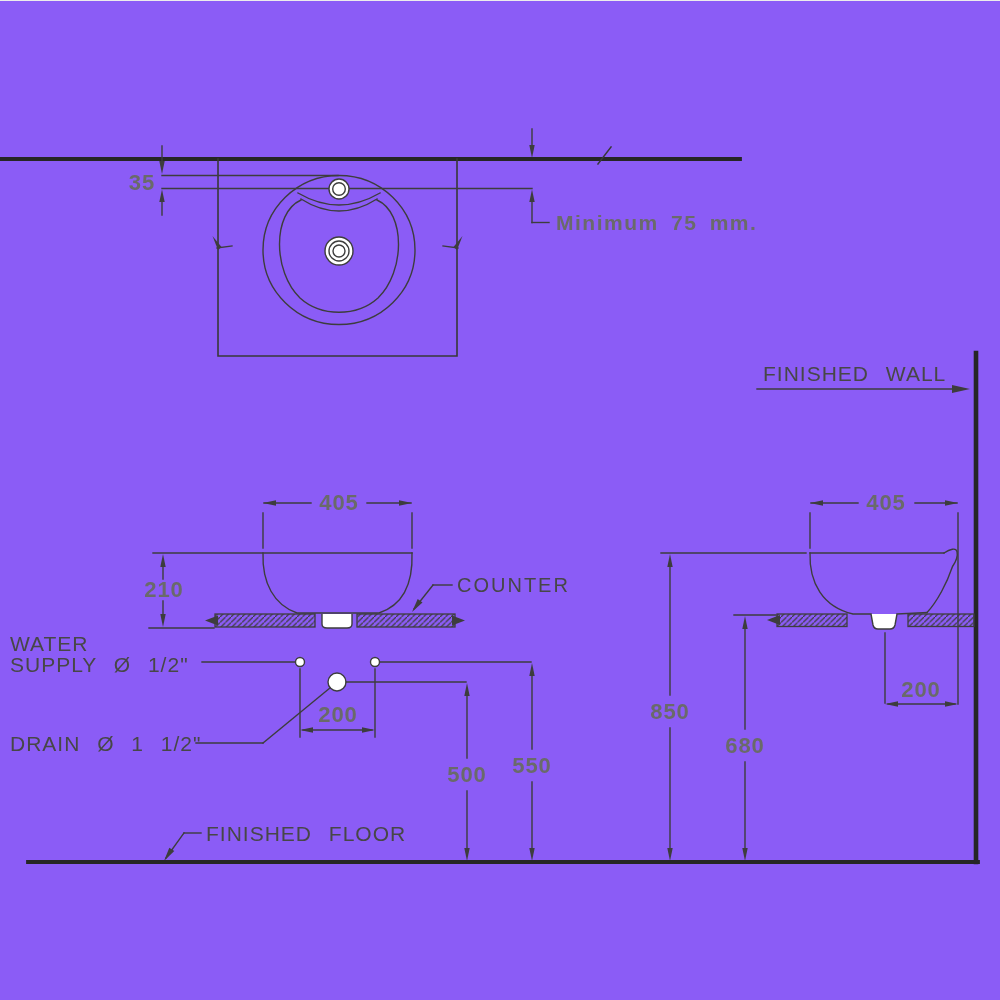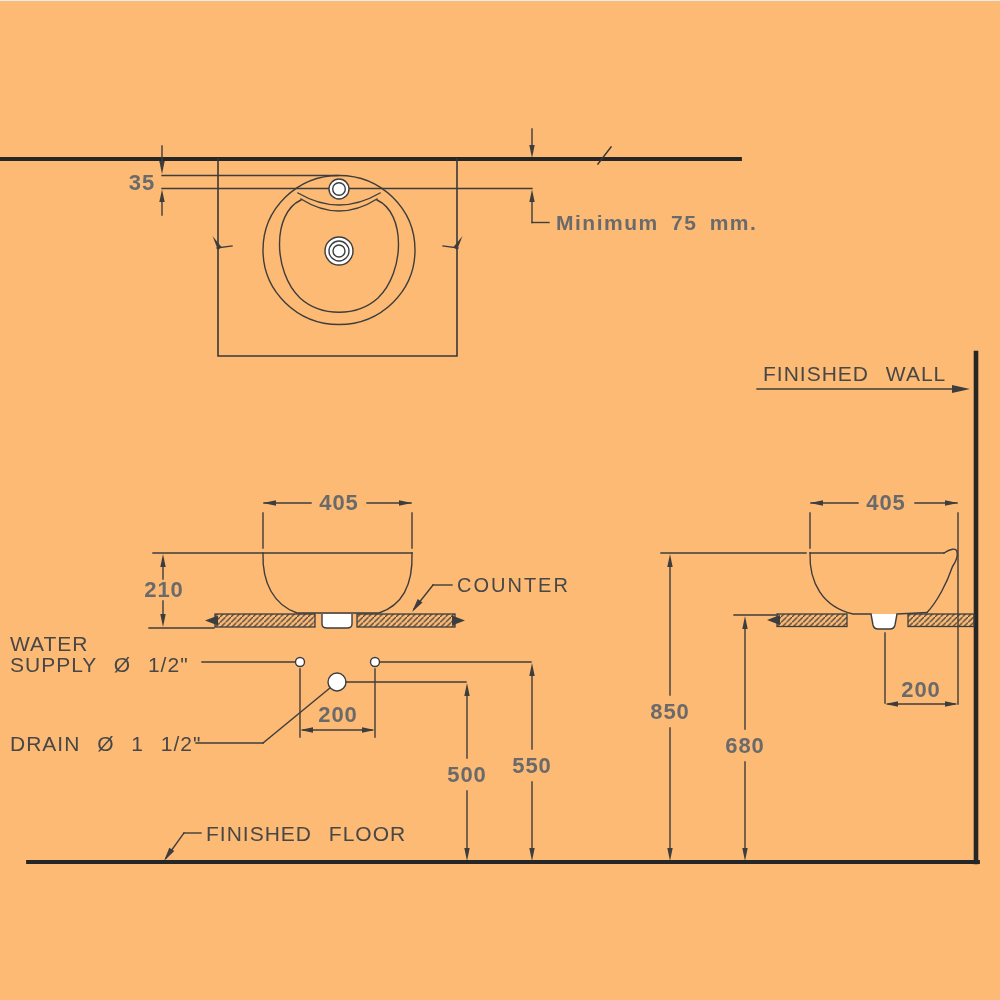--- a/index.html
+++ b/index.html
@@ -1,16 +1,16 @@
 <!DOCTYPE html>
 <html><head>
 <meta charset="utf-8">
 <style>
   html,body{margin:0;padding:0;background:#ffffff;}
-  .page{position:relative;width:1000px;height:1000px;background:#fdba74;overflow:hidden;
+  .page{position:relative;width:1000px;height:1000px;background:#8b5cf6;overflow:hidden;
         font-family:"Liberation Sans",sans-serif;border-top:1px solid #ececec;}
   svg{display:block}
   .thin{stroke:#3d3d3d;stroke-width:1.4;fill:none;stroke-linecap:square}
   .med{stroke:#383838;stroke-width:1.6;fill:none;stroke-linecap:square}
   .thick{stroke:#262626;stroke-width:3.8;fill:none;stroke-linecap:square}
   .thick2{stroke:#262626;stroke-width:4.6;fill:none;stroke-linecap:square}
   .fillw{fill:#ffffff;stroke:#3d3d3d;stroke-width:1.4}
   .arr{fill:#3d3d3d;stroke:none}
   .num{font-family:"Liberation Sans",sans-serif;font-weight:bold;font-size:22px;fill:#6a6a6a;letter-spacing:1px}
   .lbl{font-family:"Liberation Sans",sans-serif;font-size:21px;fill:#474747;letter-spacing:1px;word-spacing:10px}

